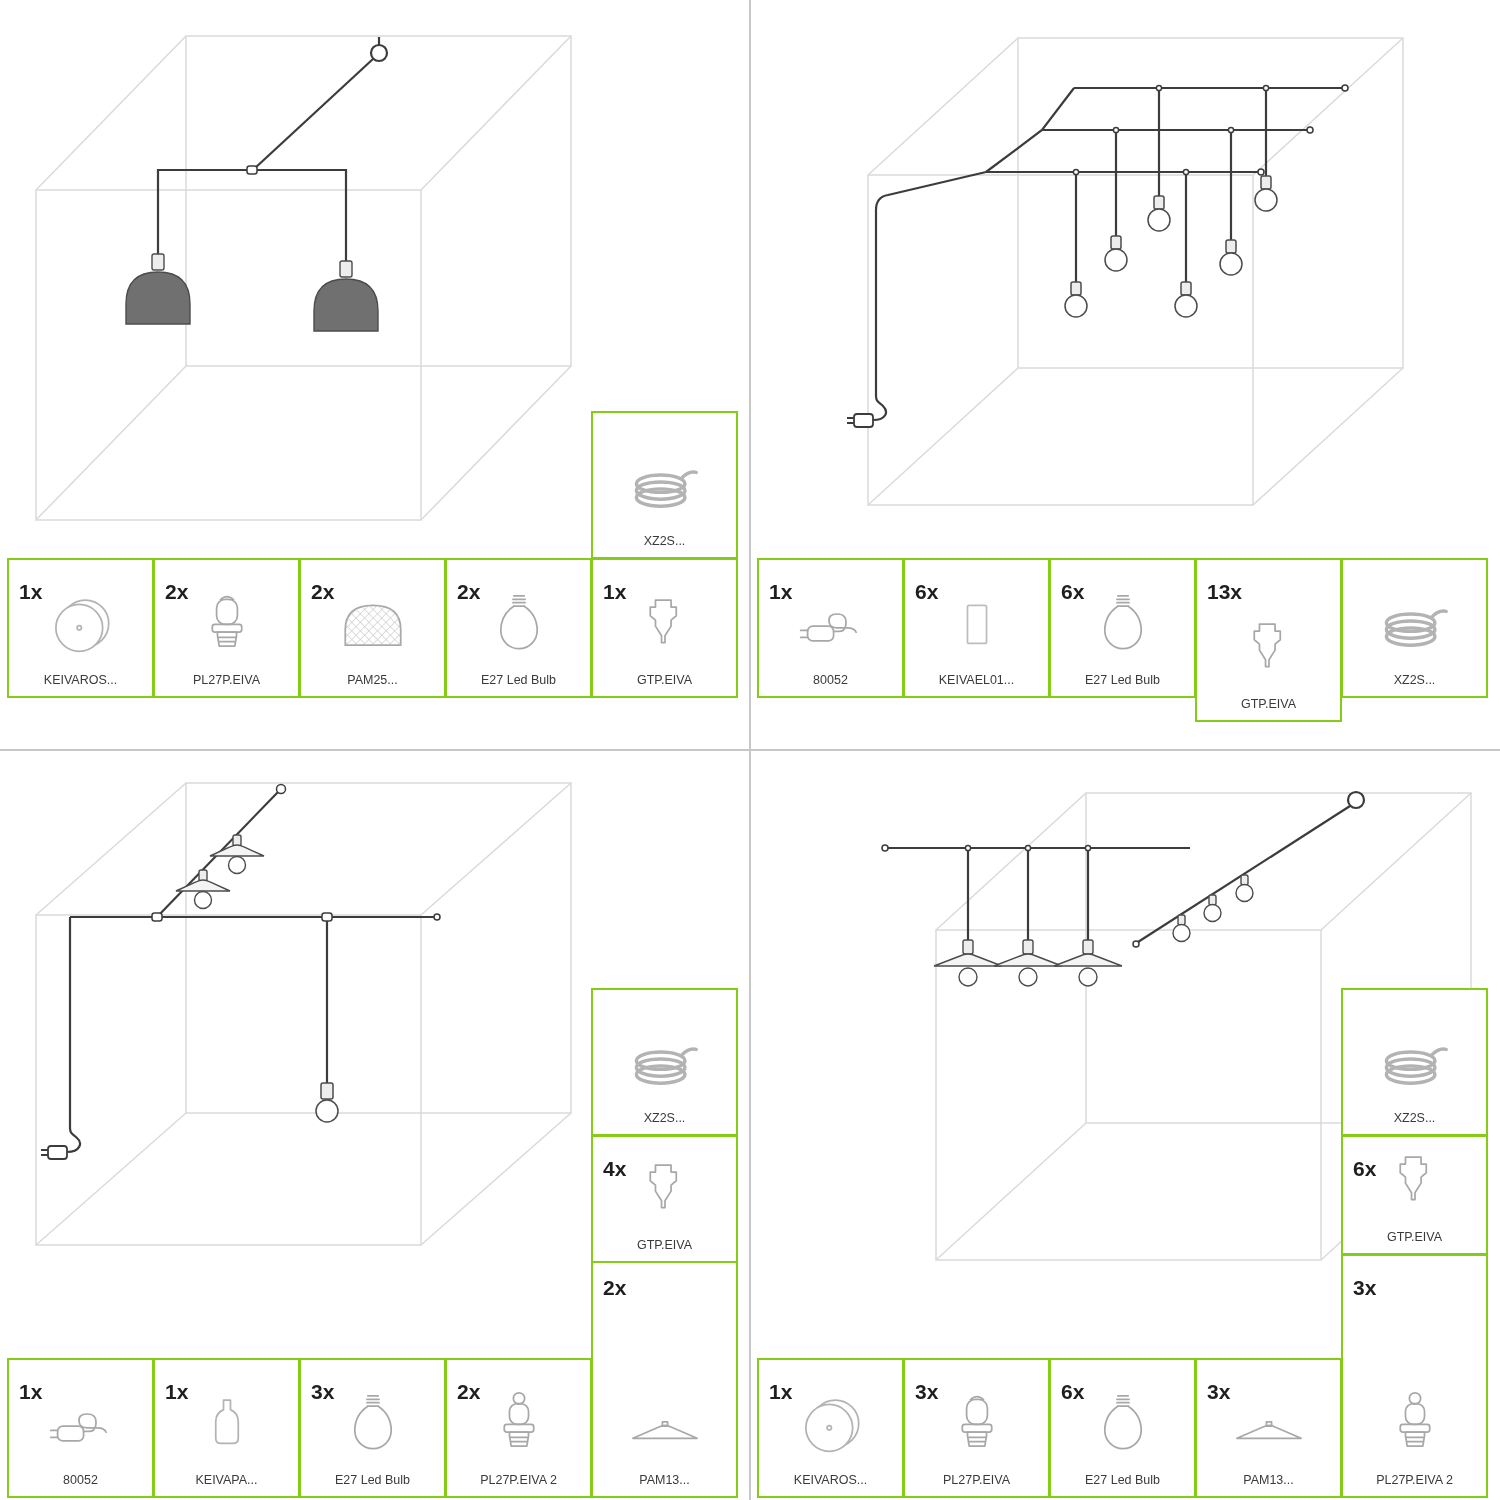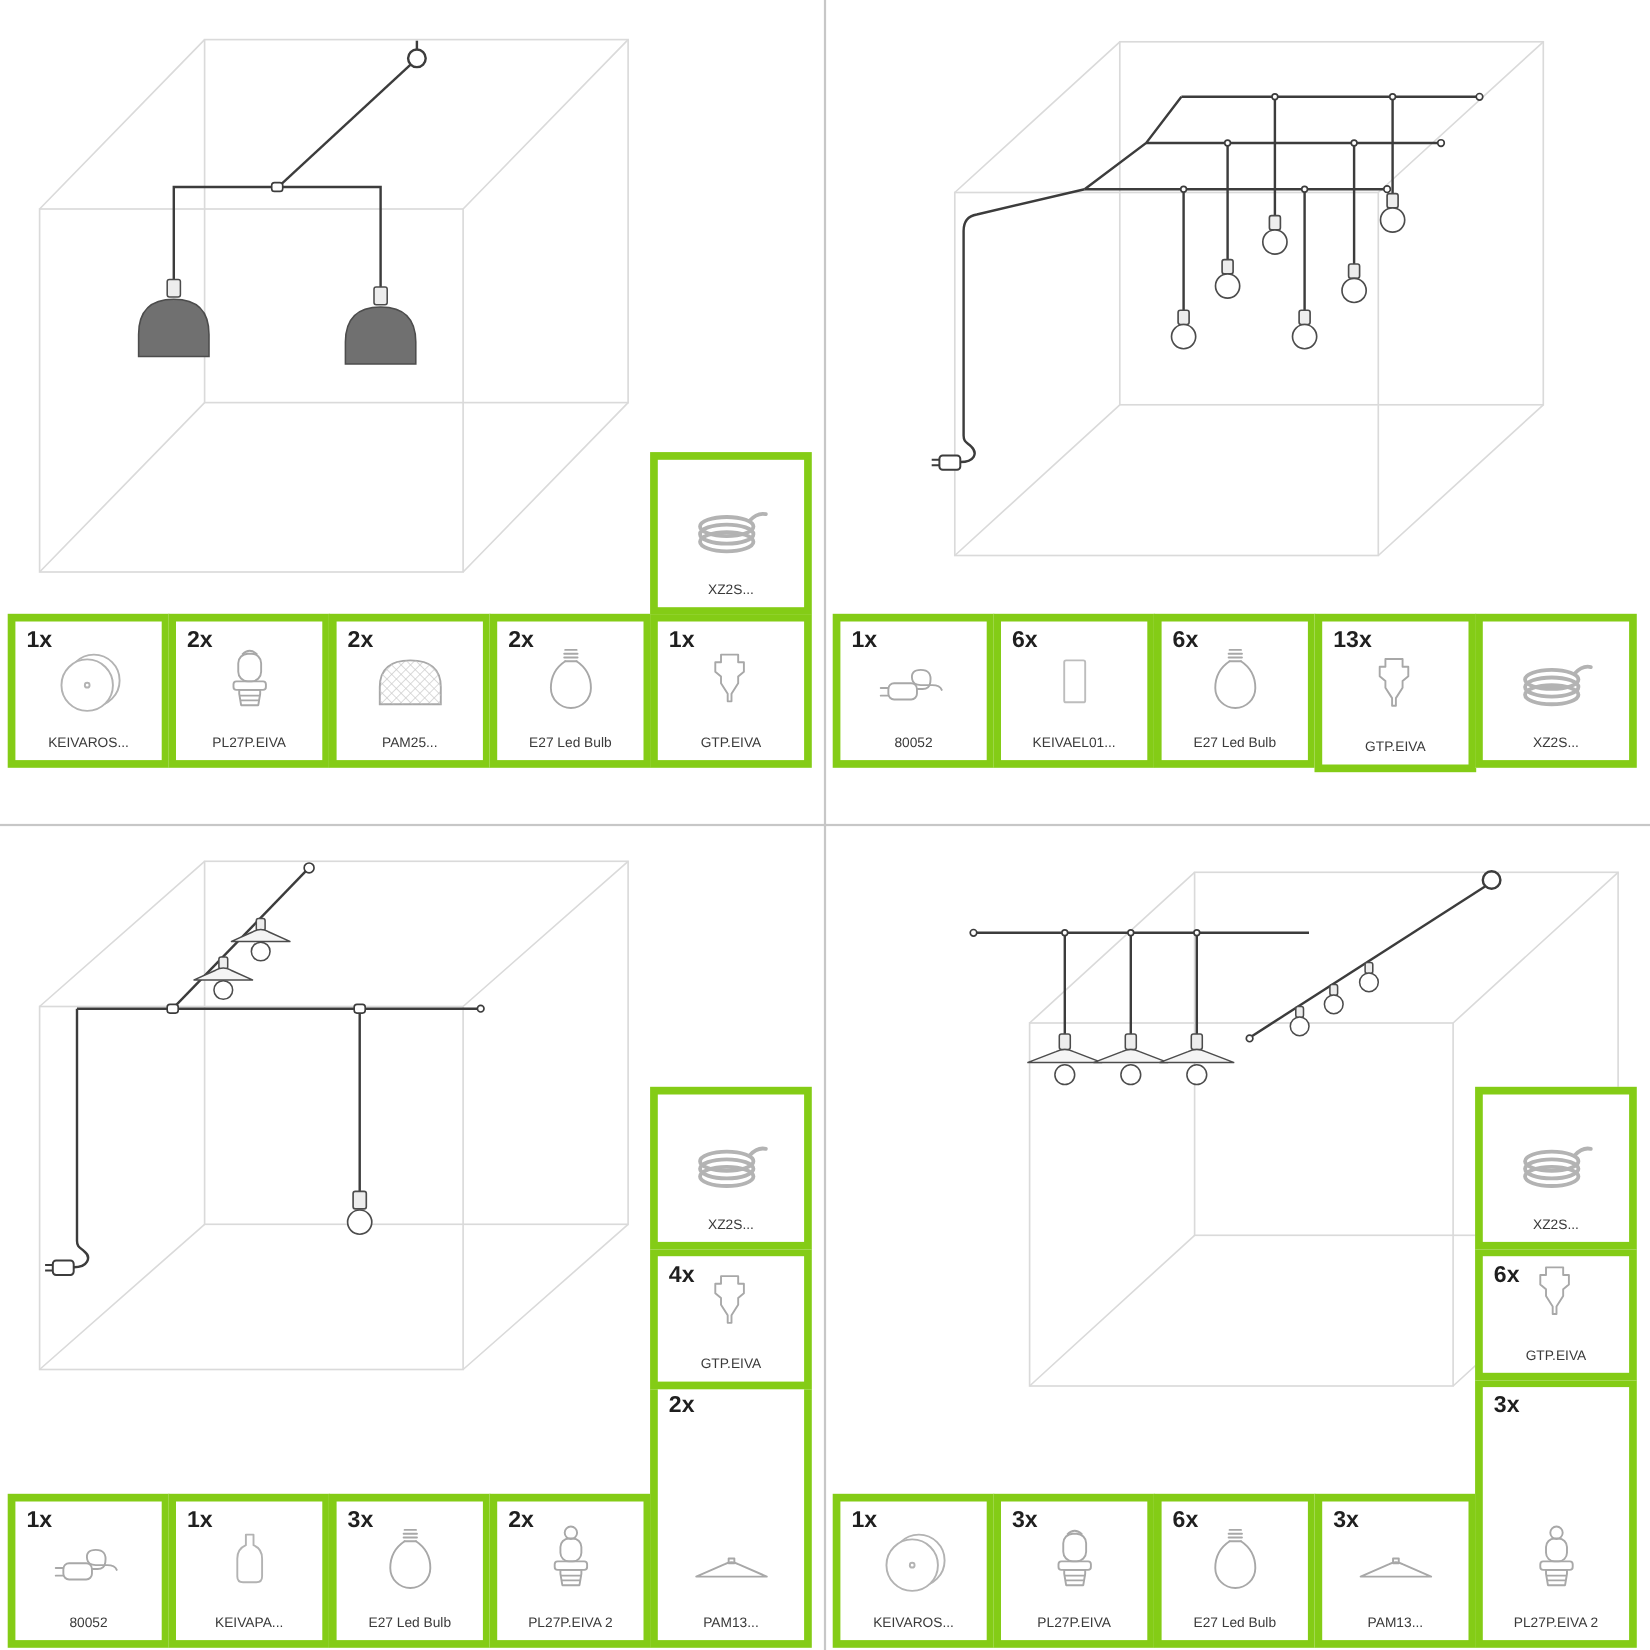--- a/index.html
+++ b/index.html
@@ -4,22 +4,22 @@
 <style>
   *{margin:0;padding:0;box-sizing:border-box}
   html,body{background:#fff;font-family:"Liberation Sans","DejaVu Sans",sans-serif}
   .sheet{position:relative;width:1500px;height:1500px;background:#fff;overflow:hidden}
   .divider-v{position:absolute;left:749px;top:0;width:2px;height:1500px;background:#c7c7c7}
   .divider-h{position:absolute;top:749px;left:0;width:1500px;height:2px;background:#c7c7c7}
   .quadrant{position:absolute;width:750px;height:750px}
   .q0{left:0;top:0}.q1{left:750px;top:0}.q2{left:0;top:750px}.q3{left:750px;top:750px}
   .diagram{position:absolute;left:0;top:0;z-index:1}
   .parts{position:absolute;left:0;top:0;width:750px;height:750px;z-index:2}
-  .cell{position:absolute;width:147px;border:7px solid #84cc16;background:#fff}
-  .qty{position:absolute;left:10px;top:5px;font-size:21px;font-weight:bold;color:#1f1f1f}
+  .cell{position:absolute;width:147px;border:2px solid #84cc16;background:#fff}
+  .qty{position:absolute;left:10px;top:20px;font-size:21px;font-weight:bold;color:#1f1f1f}
   .plabel{position:absolute;left:3px;right:3px;bottom:9px;text-align:center;font-size:12.5px;color:#3a3a3a;white-space:nowrap;overflow:hidden}
   .picon{position:absolute;left:50%;transform:translateX(-50%);bottom:30px;width:78px;height:78px}
   .icon-defs{position:absolute;width:0;height:0;overflow:hidden}
 </style>
 </head>
 <body>
 
 <svg class="icon-defs" xmlns="http://www.w3.org/2000/svg" xmlns:xlink="http://www.w3.org/1999/xlink" aria-hidden="true">
   <defs>
     <pattern id="hatch1" width="7" height="7" patternUnits="userSpaceOnUse" patternTransform="rotate(45)">
@@ -246,21 +246,21 @@
           </svg>
           <span class="plabel">KEIVAEL01...</span>
         </div>
         <div class="cell" style="left: 299px; top: 558px; height: 140px;">
           <span class="qty">6x</span>
           <svg class="picon" viewBox="0 0 90 90">
             <use href="#ic-e27-bulb" xlink:href="#ic-e27-bulb"></use>
           </svg>
           <span class="plabel">E27 Led Bulb</span>
         </div>
-        <div class="cell" style="left: 445px; top: 558px; height: 144px;">
+        <div class="cell" style="left: 445px; top: 558px; height: 164px;">
           <span class="qty">13x</span>
           <svg class="picon" viewBox="0 0 90 90">
             <use href="#ic-cable-gland" xlink:href="#ic-cable-gland"></use>
           </svg>
           <span class="plabel">GTP.EIVA</span>
         </div>
         <div class="cell" style="left: 591px; top: 558px; height: 140px;">
           <svg class="picon" viewBox="0 0 90 90">
             <use href="#ic-cable-coil" xlink:href="#ic-cable-coil"></use>
           </svg>

